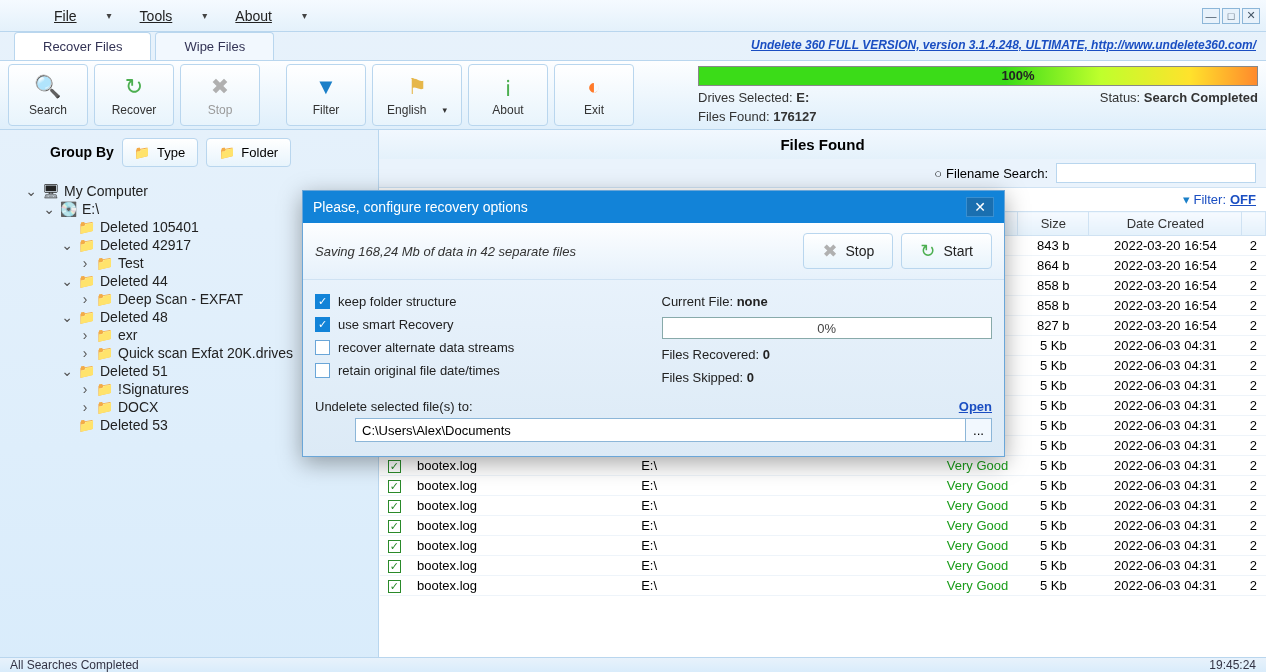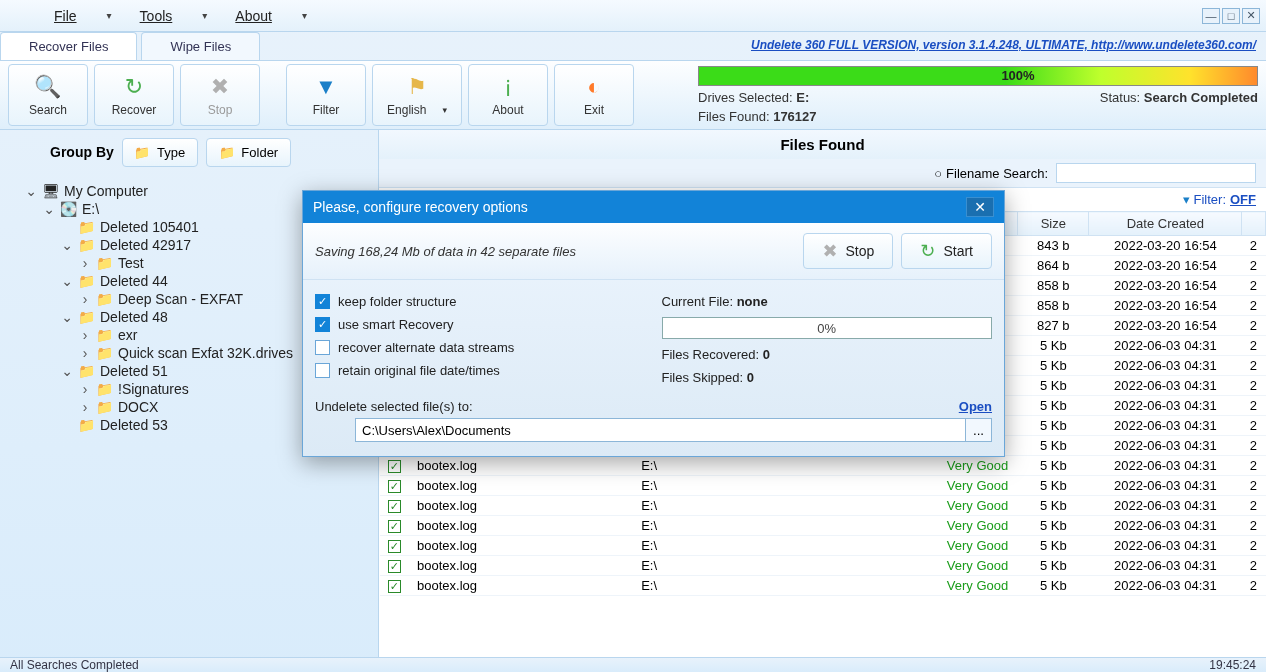--- a/index.html
+++ b/index.html
@@ -12,21 +12,21 @@
 .menu-item { display: flex; align-items: center; gap: 30px; padding: 4px 14px; font-size: 14px; color: #222; cursor: default; text-decoration: underline; text-decoration-color: transparent; }
 .menu-item span.u { text-decoration: underline; }
 .menu-item .arrow { font-size: 10px; color: #444; }
 .win-controls { margin-left: auto; display: flex; gap: 2px; padding-right: 6px; }
 .win-btn { width: 18px; height: 16px; border: 1px solid #8cb6d8; background: #e8f2fb; display: flex; align-items: center; justify-content: center; font-size: 11px; color: #456; cursor: default; }
 
 
 .version-row { position: absolute; top: 38px; right: 10px; font-size: 12px; color: #1a4ec2; text-decoration: underline; font-style: italic; font-weight: bold; }
 
 
-.tabs-row { height: 28px; display: flex; align-items: flex-end; gap: 4px; }
+.tabs-row { height: 28px; display: flex; align-items: flex-end; padding-left: 14px; gap: 4px; }
 .tab { padding: 6px 28px; font-size: 13px; color: #335; border: 1px solid #b9d6ee; border-bottom: none; border-radius: 4px 4px 0 0; background: #f2f8fe; cursor: default; }
 .tab.active { background: #fff; font-weight: 500; }
 
 
 .toolbar { height: 70px; background: linear-gradient(#fdfeff,#dfeffb); border-top: 1px solid #b9d6ee; border-bottom: 1px solid #b9d6ee; display: flex; align-items: center; padding: 4px 8px; gap: 6px; }
 .tool-btn { width: 80px; height: 62px; border: 1px solid #b9d6ee; border-radius: 4px; background: linear-gradient(#fff,#e8f4fc); display: flex; flex-direction: column; align-items: center; justify-content: center; gap: 2px; font-size: 12px; color: #333; cursor: default; }
 .tool-btn .ico { width: 28px; height: 28px; display: flex; align-items: center; justify-content: center; font-size: 22px; }
 .tool-btn.disabled { color: #9a9a9a; }
 .tool-group-gap { width: 14px; }
 .toolbar-right { margin-left: auto; display: flex; flex-direction: column; gap: 4px; width: 560px; font-size: 13px; color: #333; }
@@ -232,21 +232,21 @@
               </div>
               <div class="tree-children">
                 <div class="tree-node">
                   <span class="tw">›</span>
                   <span class="ico">📁</span>
                   <span>exr</span>
                 </div>
                 <div class="tree-node">
                   <span class="tw">›</span>
                   <span class="ico">📁</span>
-                  <span>Quick scan Exfat 32K.drives</span>
+                  <span>Quick scan Exfat 20K.drives</span>
                 </div>
               </div>
               <div class="tree-node">
                 <span class="tw">⌄</span>
                 <span class="ico">📁</span>
                 <span>Deleted 51</span>
               </div>
               <div class="tree-children">
                 <div class="tree-node">
                   <span class="tw">›</span>

